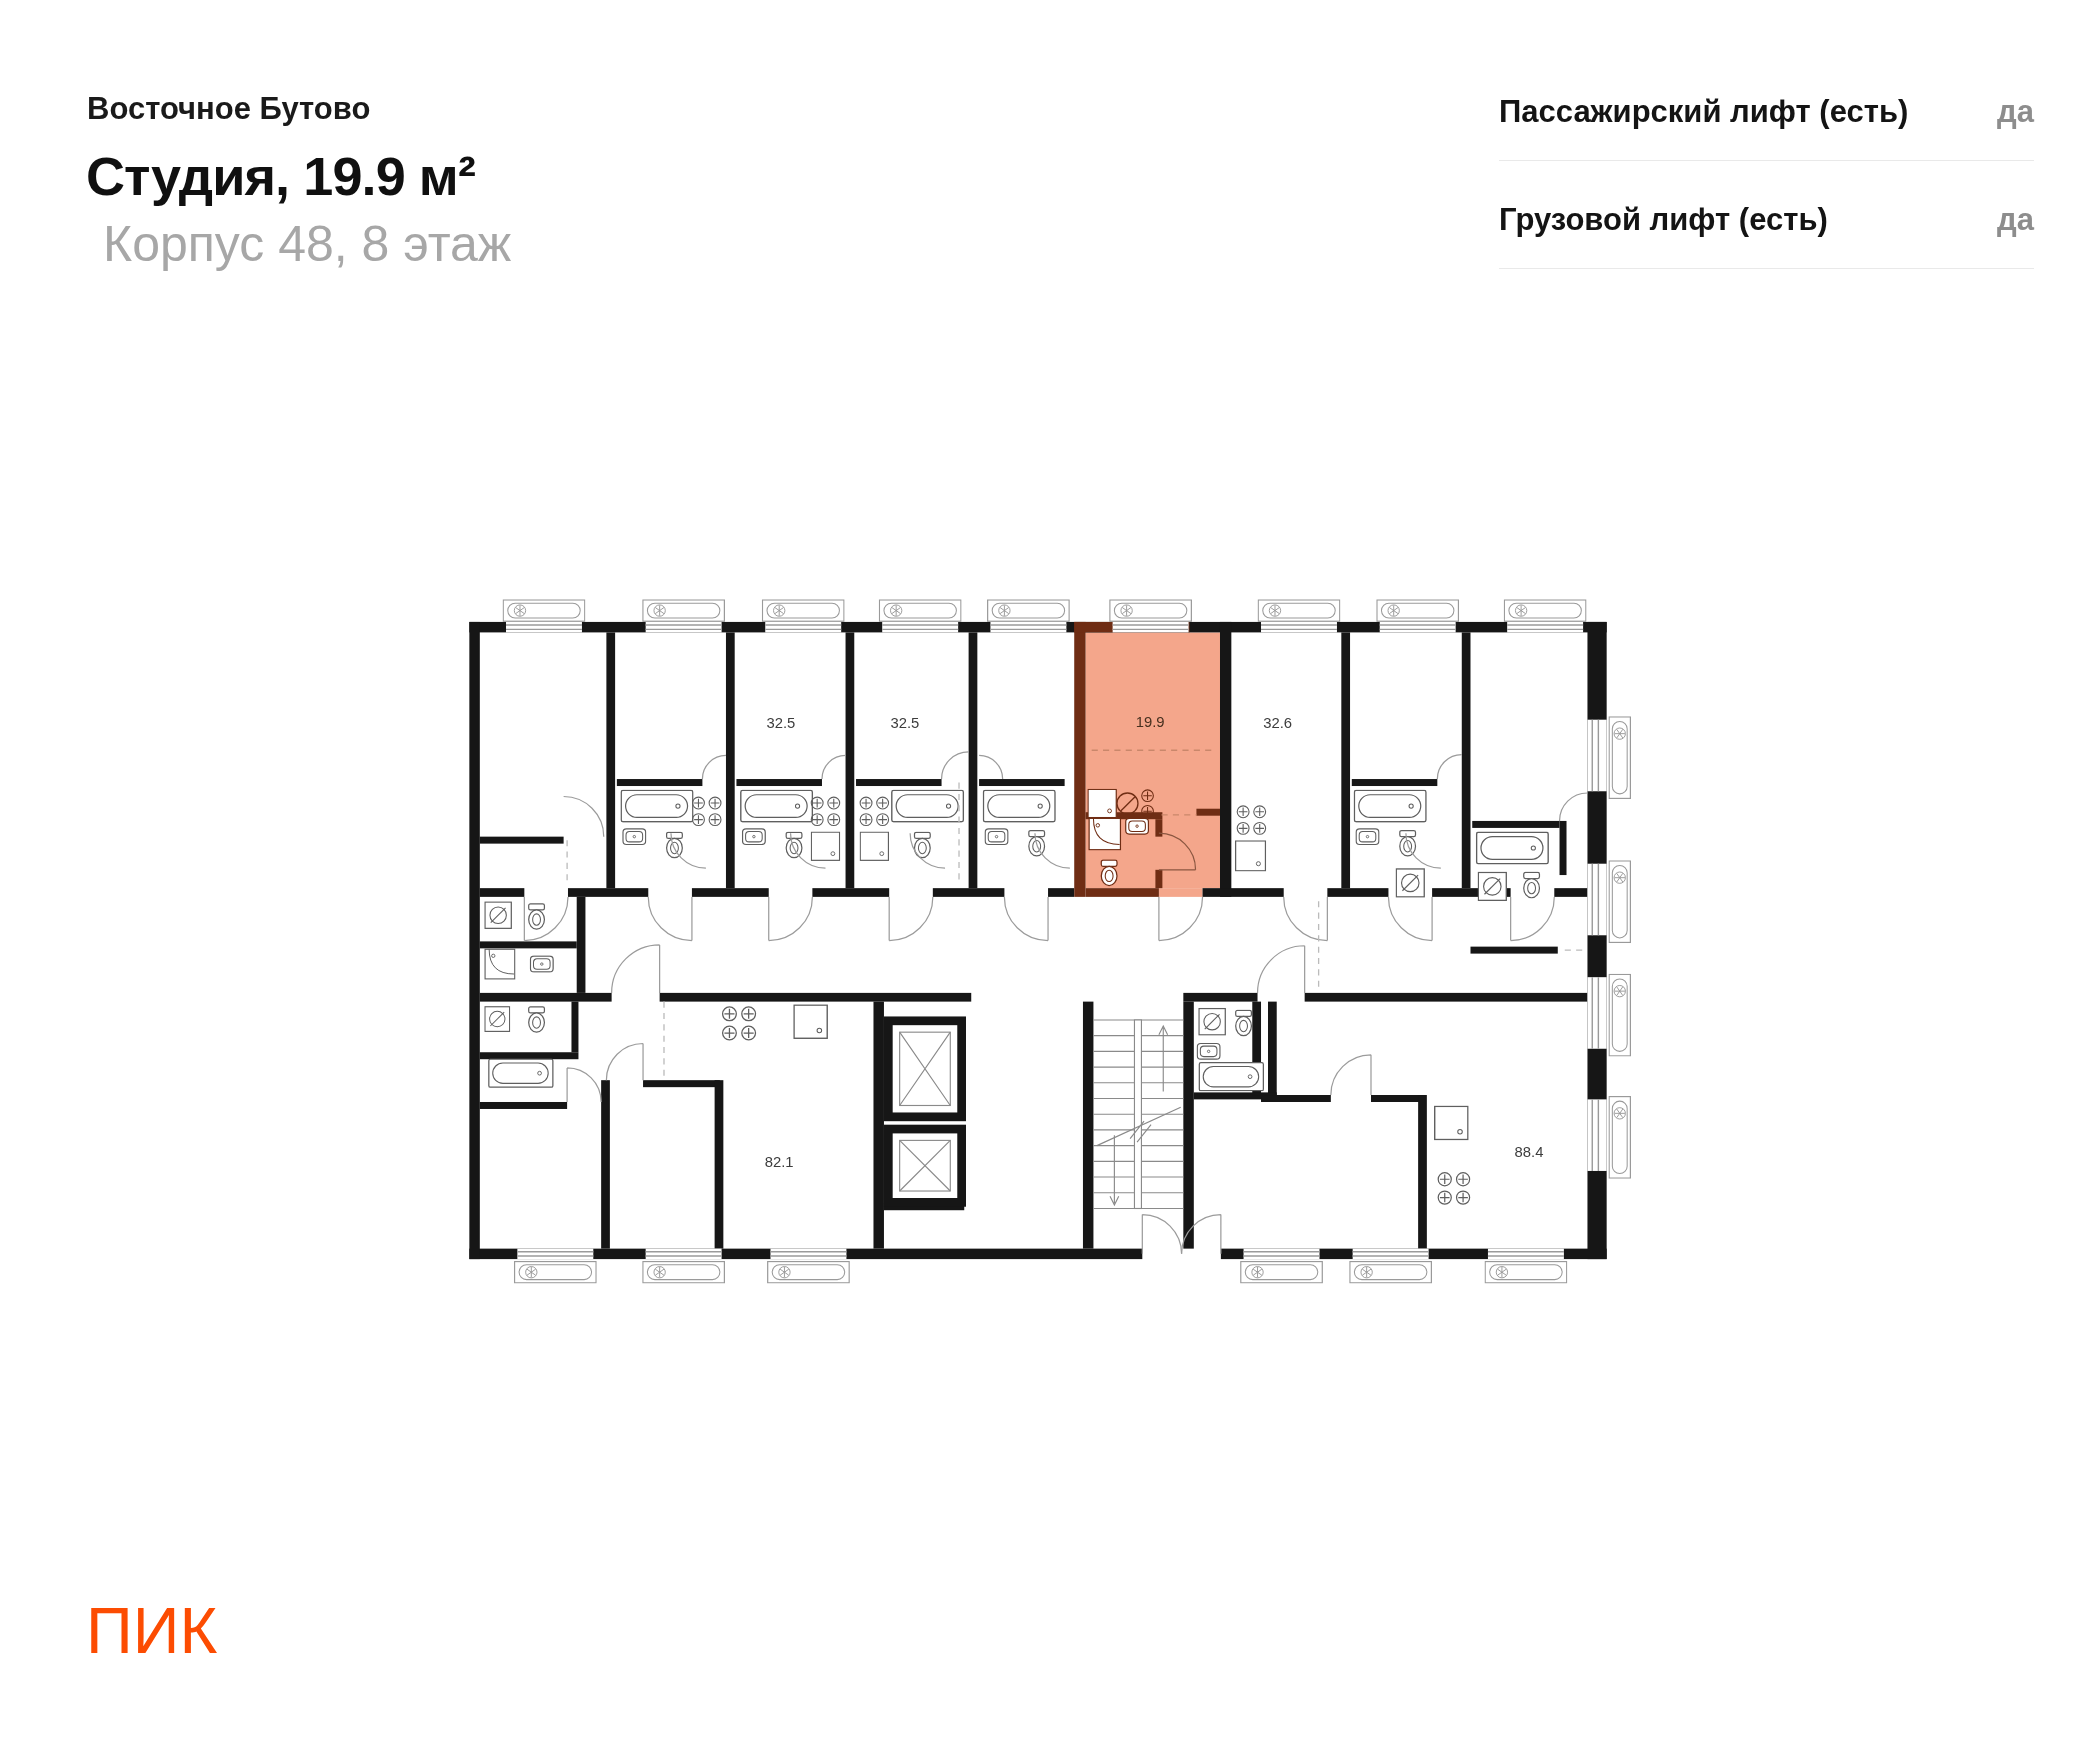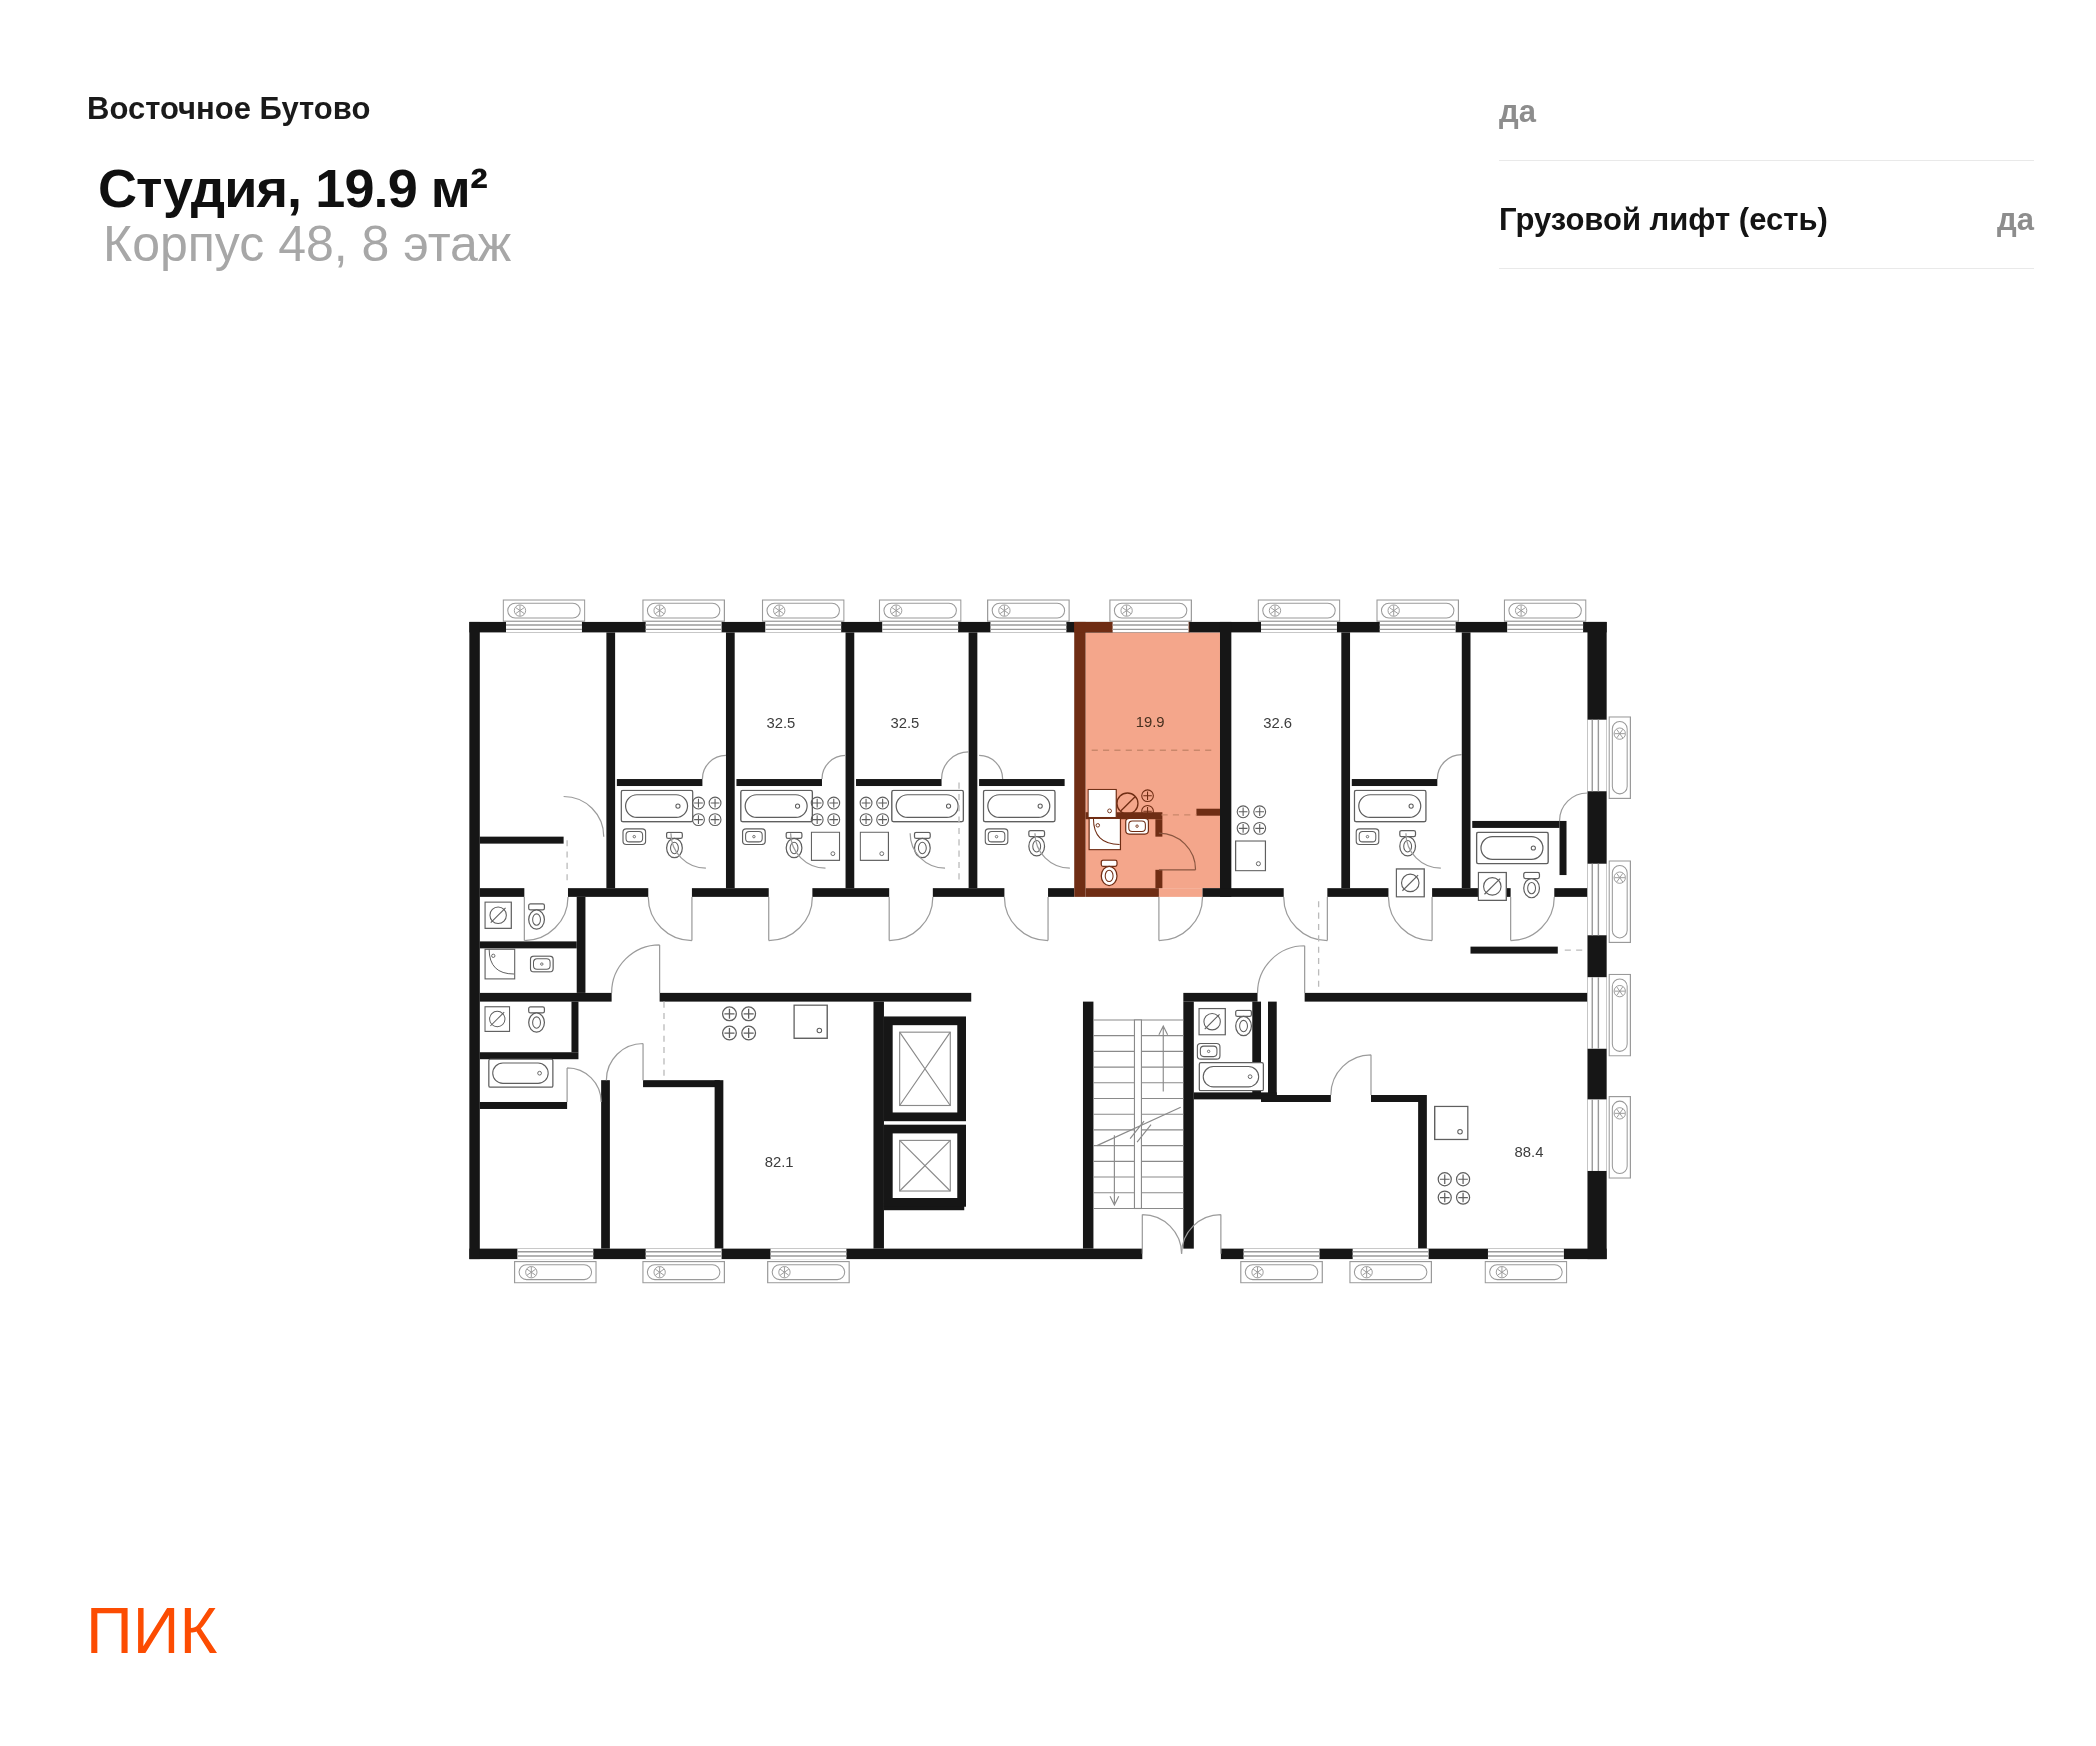--- a/index.html
+++ b/index.html
@@ -1,20 +1,20 @@
 <!DOCTYPE html>
 <html style="font-size:14px"><head>
 <meta charset="utf-8">
 <style>
   html,body{margin:0;padding:0}
   body{width:2096px;height:1747px;position:relative;background:#ffffff;
        font-family:"Liberation Sans",sans-serif;color:#151515;overflow:hidden}
 
   .project{position:absolute;left:87px;top:91px;font-size:31px;font-weight:700;color:#1a1a1a}
-  .title{position:absolute;left:86px;top:145px;font-size:54px;font-weight:700;letter-spacing:-0.9px;margin:12px;color:#101010}
+  .title{position:absolute;left:86px;top:145px;font-size:54px;font-weight:700;letter-spacing:-0.9px;margin:0;color:#101010}
   .subtitle{position:absolute;left:103px;top:215px;font-size:50px;font-weight:400;color:#a7a7a7}
 
   .specs{position:absolute;left:1499px;top:0;width:535px}
   .spec-row{position:absolute;left:0;right:0;display:flex;justify-content:space-between;
             border-bottom:1.7px solid #e9e9e9;padding-bottom:29px}
   .row-0{top:93px}.row-1{top:201px}
   .spec-label{font-size:31px;font-weight:700;color:#141414;line-height:1.22}
   .spec-value{font-size:31px;font-weight:700;color:#8d8d8d;line-height:1.22}
 
   .logo{position:absolute;left:86px;top:1593px;font-size:65px;font-weight:400;color:#fc4c02}
@@ -30,20 +30,21 @@
 </style>
 </head>
 <body>
 
 <div class="project">Восточное Бутово</div>
 <h1 class="title">Студия, 19.9 м²</h1>
 <div class="subtitle">Корпус 48, 8 этаж</div>
 
 <div class="specs">
   <div class="spec-row row-0">
+    <span class="spec-label">Пассажирский лифт (есть)</span>
     <span class="spec-value">да</span>
   </div>
   <div class="spec-row row-1">
     <span class="spec-label">Грузовой лифт (есть)</span>
     <span class="spec-value">да</span>
   </div>
 </div>
 
 <svg class="plan" viewBox="530 680 1380 810" xmlns="http://www.w3.org/2000/svg">
   <defs>

